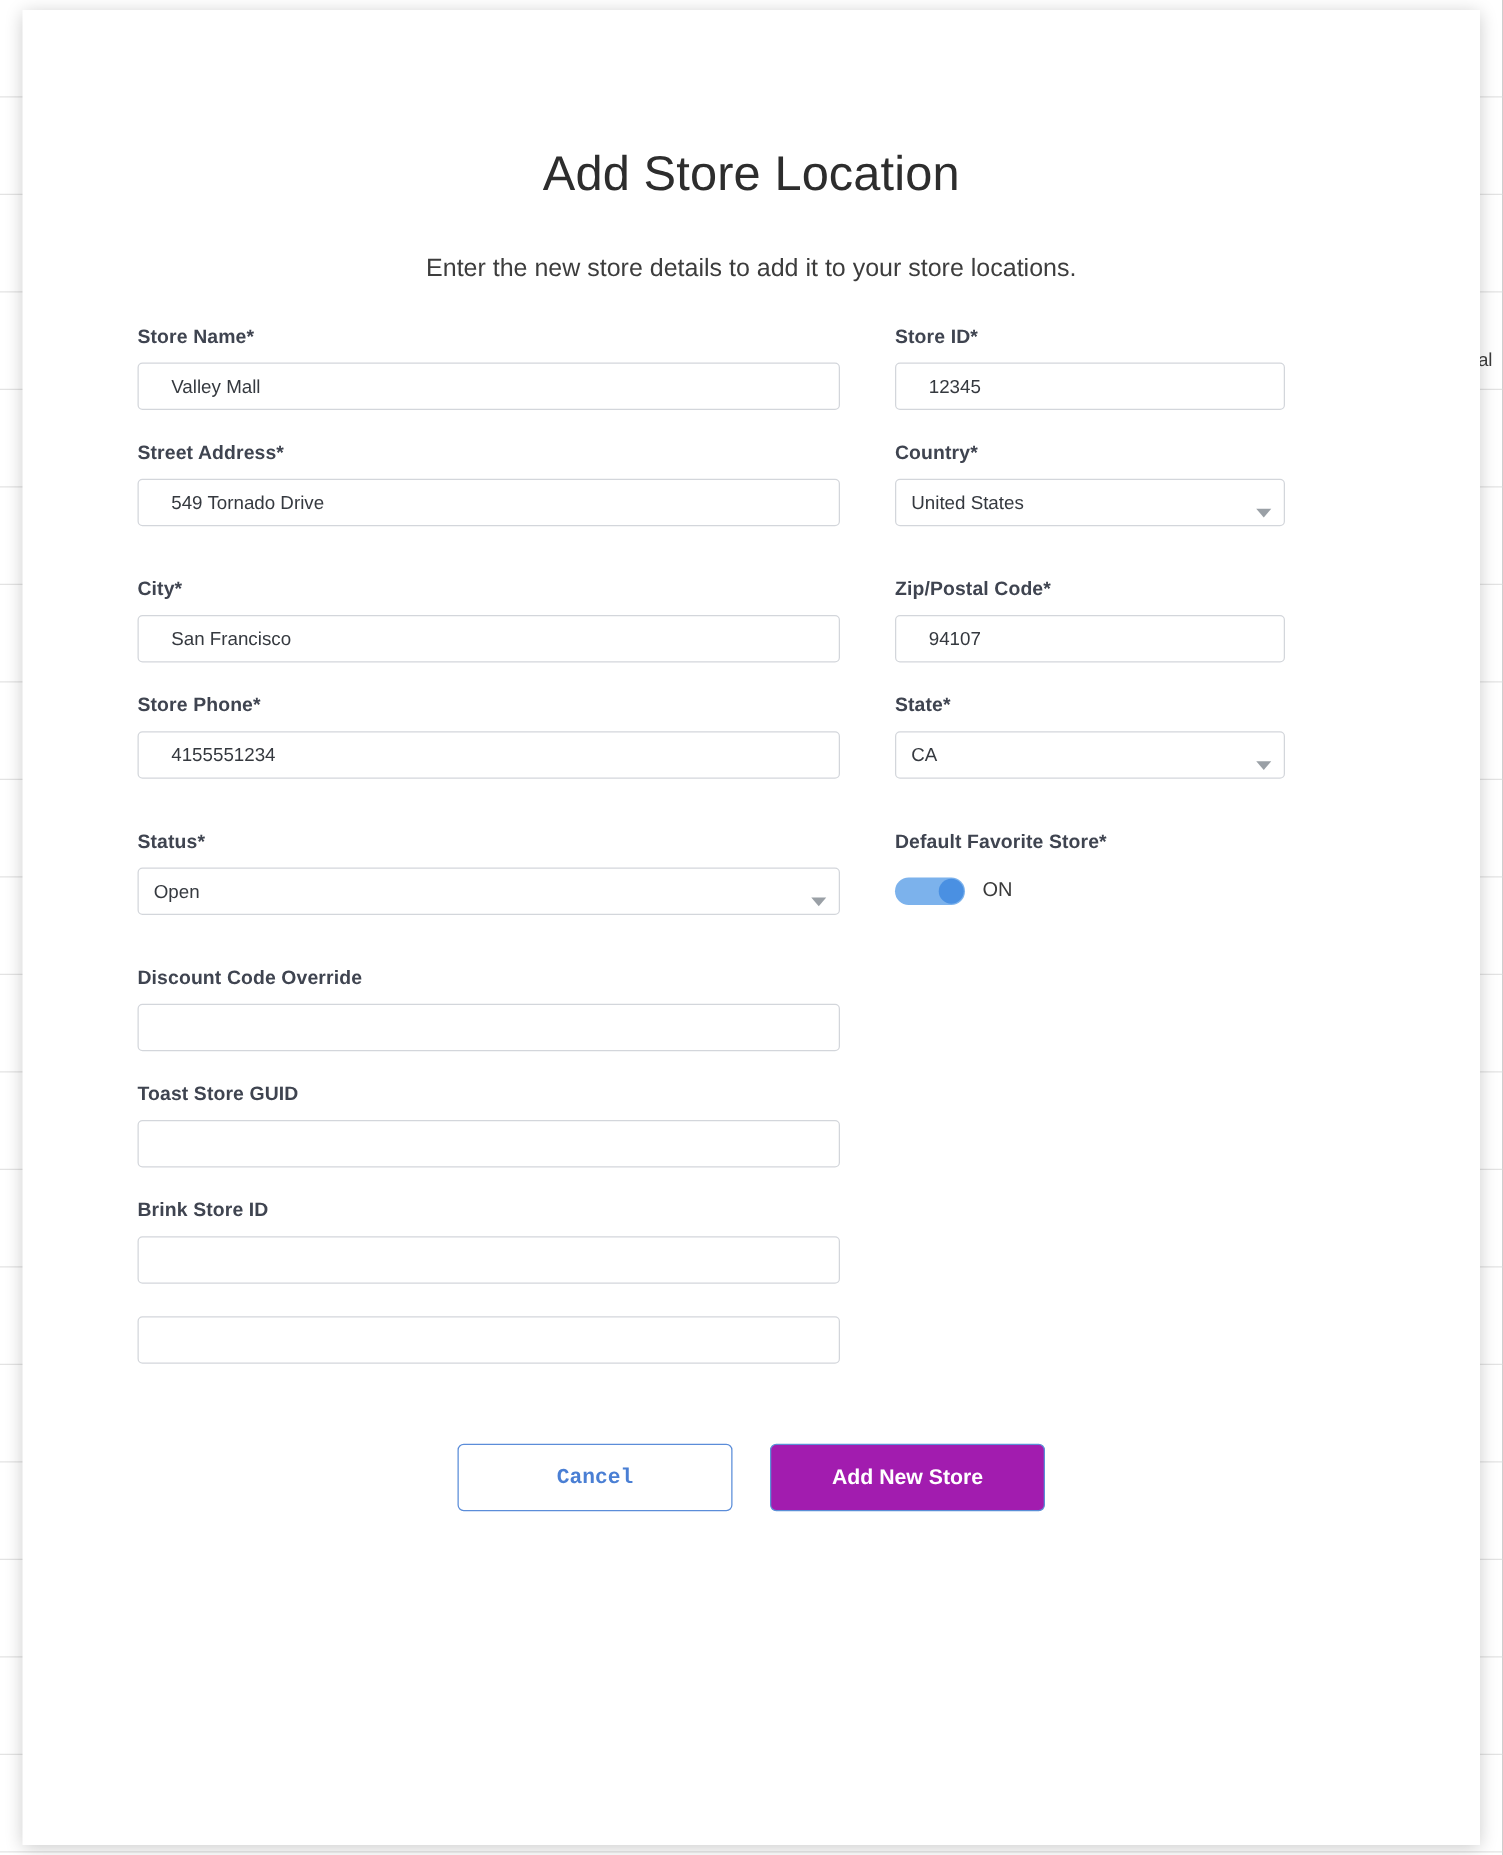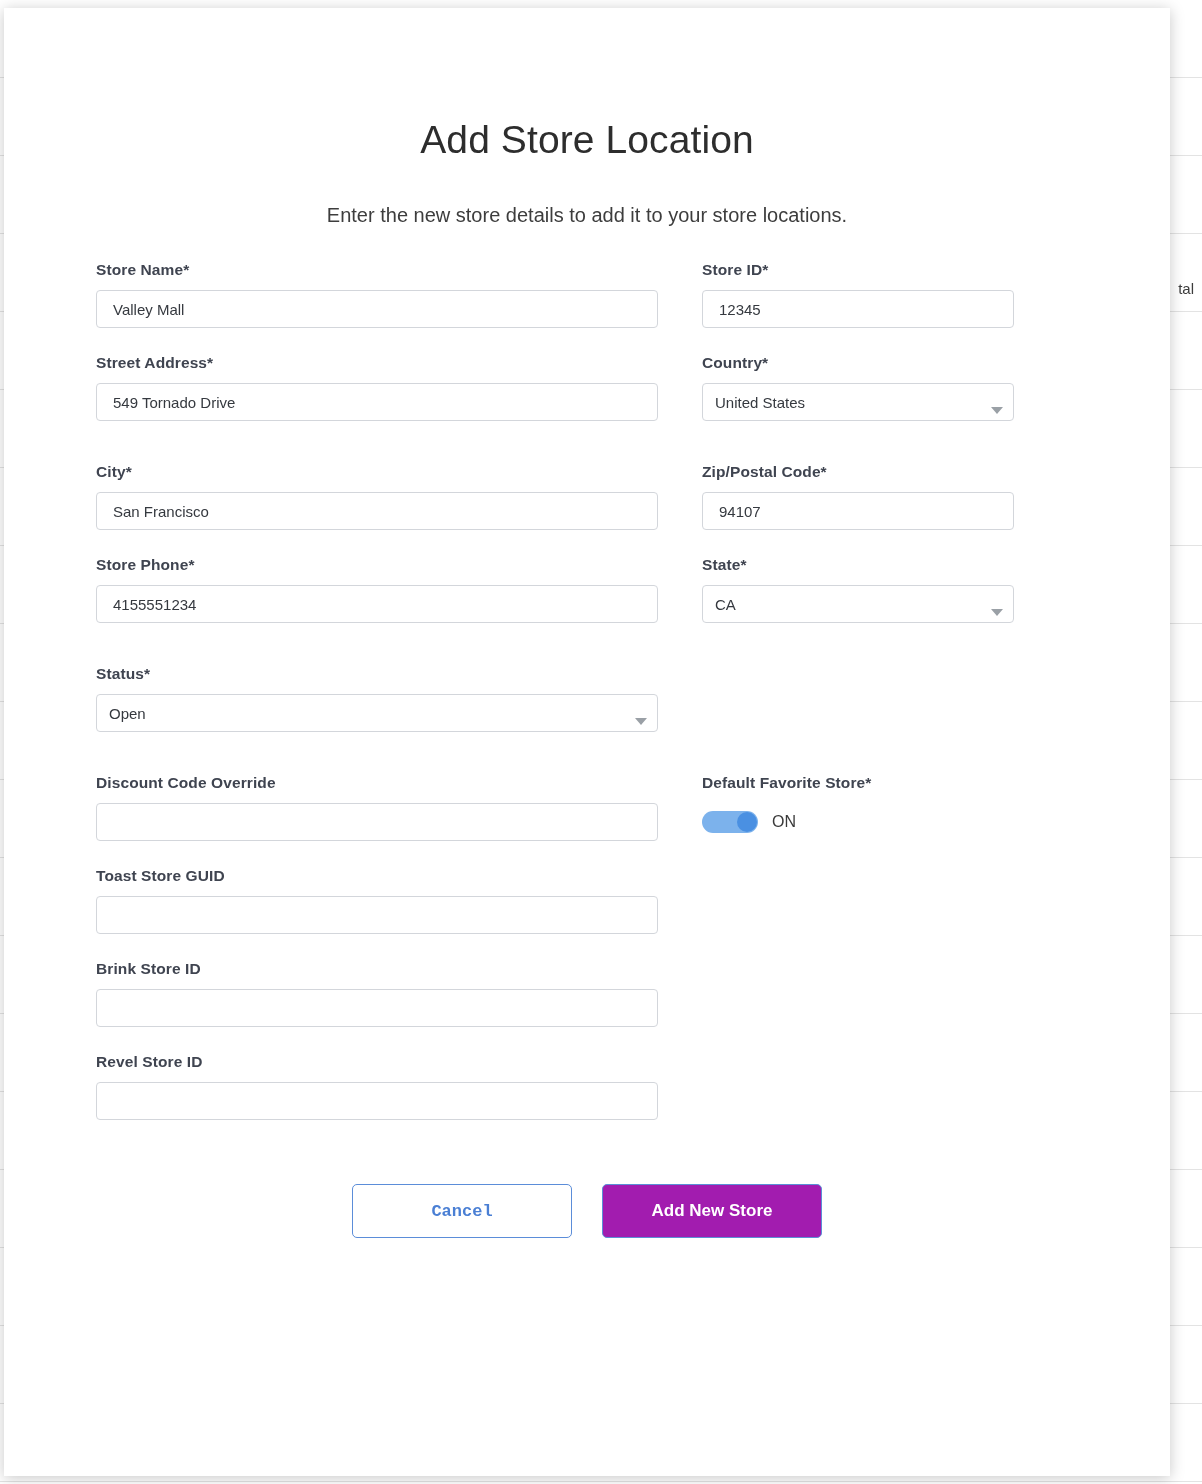--- a/index.html
+++ b/index.html
@@ -37,21 +37,21 @@
     position: absolute;
     right: 8px;
     top: 280px;
     font-size: 15px;
     color: #3c3c3c;
   }
 
   
   .modal {
     position: absolute;
-    left: 4px;
+    left: 18px;
     top: 8px;
     width: 1166px;
     height: 1468px;
     background: #ffffff;
     box-sizing: border-box;
     box-shadow: 0 2px 14px rgba(0,0,0,0.22);
     overflow: hidden;
   }
 
   .modal-title {
@@ -89,21 +89,21 @@
     display: block;
     margin-bottom: 11px;
     letter-spacing: 0.1px;
   }
   .text-input {
     width: 100%;
     height: 38px;
     box-sizing: border-box;
     border: 1px solid #d3d6db;
     border-radius: 4px;
-    padding: 0 16px;
+    padding: 0 26px;
     font-size: 15px;
     color: #35393f;
     font-family: "Liberation Sans", sans-serif;
     background: #fff;
     outline: none;
   }
   .text-input::placeholder { color: #b0b4ba; }
 
   .select-wrap {
     position: relative;
@@ -275,50 +275,49 @@
       </div>
     </div>
 
     <div class="field col-left">
       <label class="field-label">Status*</label>
       <div class="select-wrap">
         <div class="select-box">Open</div>
         <span class="select-arrow"></span>
       </div>
     </div>
-    <div class="field col-left">
-      <label class="field-label">Discount Code Override</label>
-      <input class="text-input" type="text" value="" style="">
-    </div>
-
     <div class="field col-right">
       <label class="field-label">Default Favorite Store*</label>
       <div class="toggle-row">
         <div class="toggle">
           <div class="toggle-knob"></div>
         </div>
         <span class="toggle-label">ON</span>
       </div>
     </div>
+
+    <div class="field col-left">
+      <label class="field-label">Discount Code Override</label>
+      <input class="text-input" type="text" value="" style="">
+    </div>
     <div class="col-right"></div>
 
     <div class="field col-left">
       <label class="field-label">Toast Store GUID</label>
       <input class="text-input" type="text" value="" style="">
     </div>
     <div class="col-right"></div>
 
     <div class="field col-left">
       <label class="field-label">Brink Store ID</label>
       <input class="text-input" type="text" value="" style="">
     </div>
     <div class="col-right"></div>
 
     <div class="field col-left">
-      <label class="field-label">Revel Store ID</label>
       <input class="text-input" type="text" value="" style="">
     </div>
     <div class="col-right"></div>
 
   </div>
 
   <div class="actions">
     <div class="btn btn-cancel">Cancel</div>
     <div class="btn btn-primary">Add New Store</div>
   </div>

